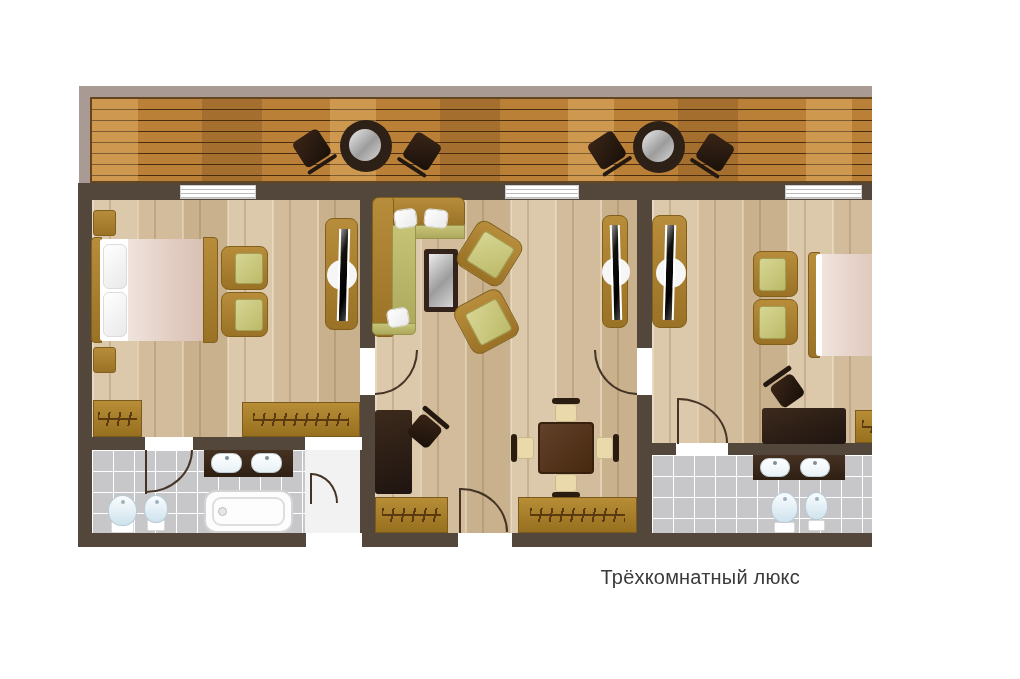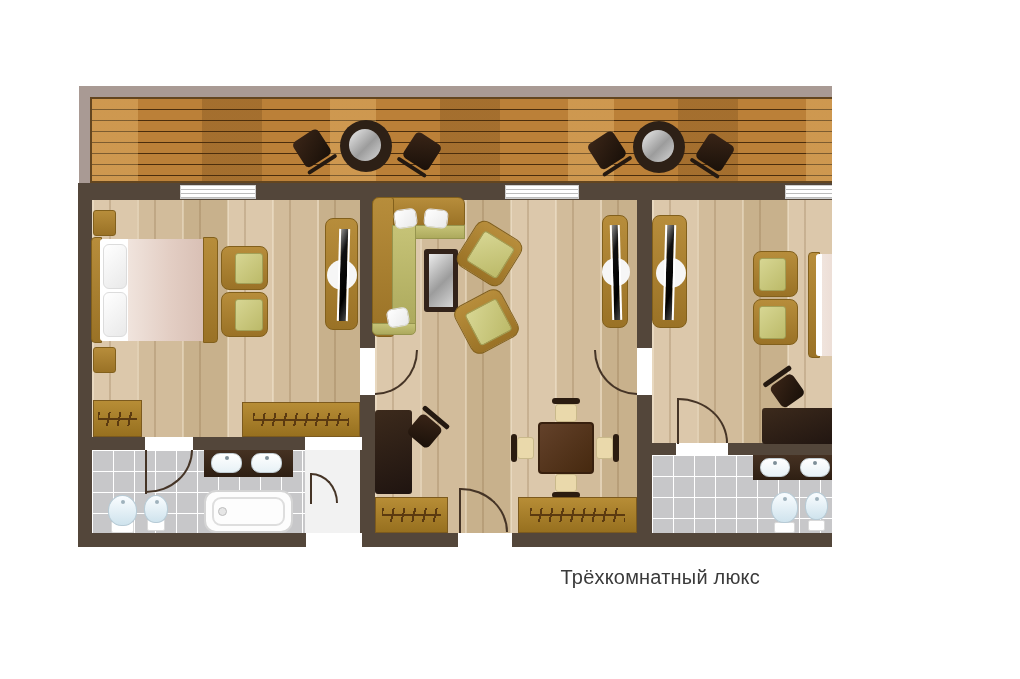--- a/index.html
+++ b/index.html
@@ -1,17 +1,17 @@
 <!DOCTYPE html>
 <html style="--wall: #53463a; --floor_wood: #d7c2a4; --deck_wood: #bb8038; --balcony_frame: #a99a94; --tile_gray: #c7c7c9; --furniture_brown: #a8802e; --cushion_olive: #c9c87d; --dark_wood: #241810; --blanket_pink: #e6d2c8; --door_line: #453426; --caption_text: #3b3b3b;"><head>
 <meta charset="utf-8">
 <style>
   html,body{margin:0;padding:0;background:#fff;}
   .page{position:relative;width:832px;height:679px;background:#fff;overflow:hidden;
-        font-family:"Liberation Sans",sans-serif;}
+        font-family:"Liberation Sans",sans-serif;padding-left:40px;}
   .abs{position:absolute;}
   
   .wall{background:var(--wall);}
   .gap{background:#ffffff;}
   .balcony-frame{background:var(--balcony_frame);}
   .deck{background-color:var(--deck_wood);
     background-image:
       repeating-linear-gradient(90deg, rgba(255,214,140,.28) 0 46px, rgba(0,0,0,0) 46px 110px, rgba(84,50,12,.22) 110px 170px, rgba(0,0,0,0) 170px 238px),
       repeating-linear-gradient(180deg, rgba(0,0,0,0) 0 9.5px, rgba(62,36,8,.9) 9.5px 11px);
     border:2px solid #63451f;}

